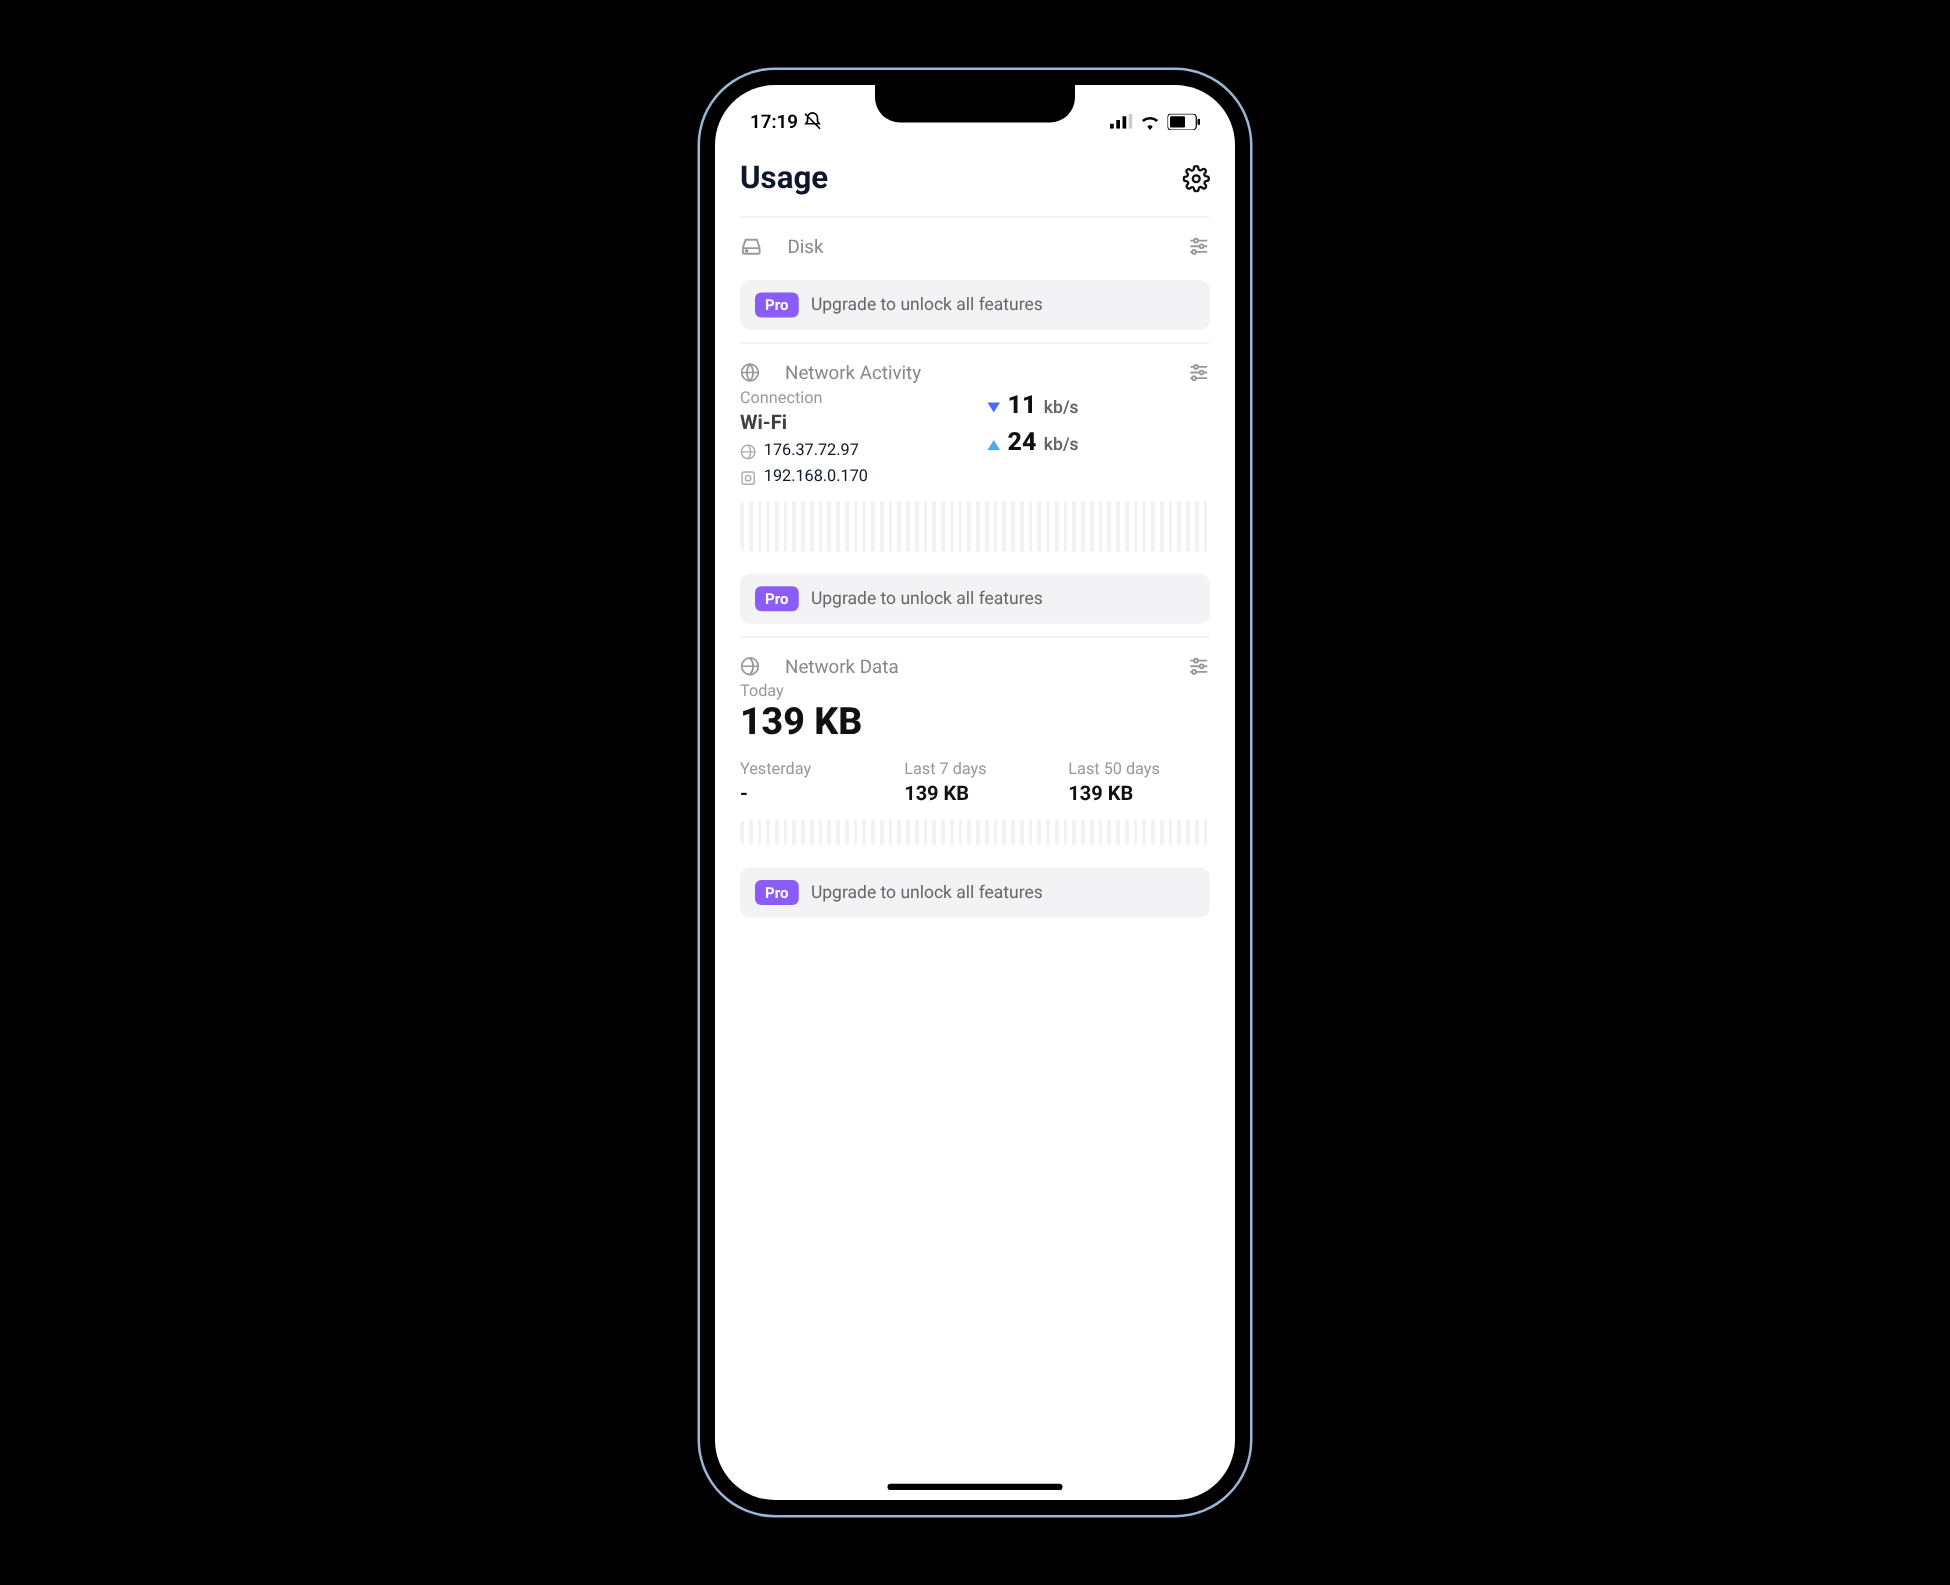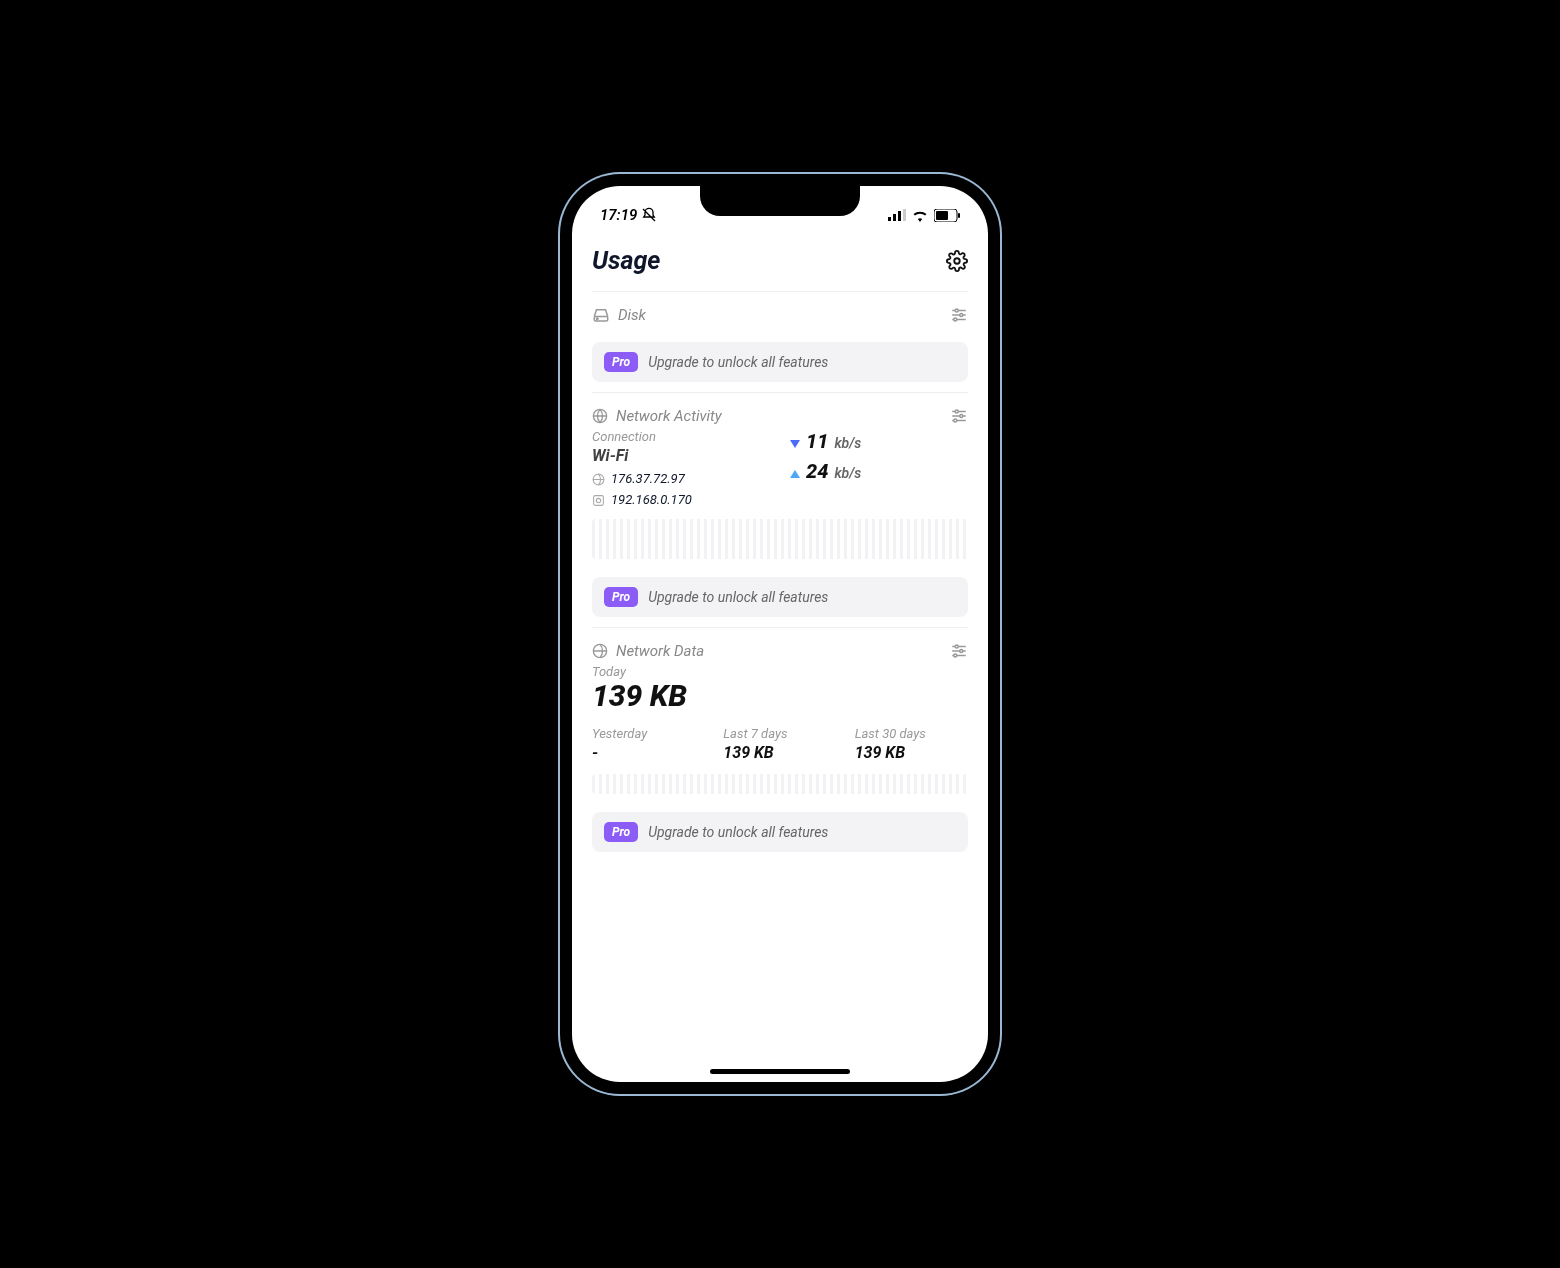--- a/index.html
+++ b/index.html
@@ -7,27 +7,26 @@
     width: 1560px;
     height: 1268px;
     background: #000;
     font-family: -apple-system, BlinkMacSystemFont, "Segoe UI", Roboto, Helvetica, Arial, sans-serif;
     display: flex;
     align-items: center;
     justify-content: center;
   }
   .phone {
     width: 440px;
-    height: 920px;
+    height: 1156px;
     background: #000;
     border-radius: 60px;
     padding: 12px;
     position: relative;
     box-shadow: 0 0 0 2px #9ab8d4, 0 30px 80px rgba(0,0,0,0.7);
-    font-style: italic;
   }
   .screen {
     width: 100%;
     height: 100%;
     background: #fff;
     border-radius: 48px;
     overflow: hidden;
     position: relative;
   }
   .notch {
@@ -80,21 +79,21 @@
     display: flex;
     justify-content: space-between;
     align-items: center;
     color: #888;
     font-size: 15px;
     margin-bottom: 4px;
   }
   .section-head .title {
     display: flex;
     align-items: center;
-    gap: 8px;
+    gap: 20px;
   }
   .disk-row {
     display: flex;
     justify-content: space-between;
     align-items: flex-start;
   }
   .big-number {
     font-size: 30px;
     font-weight: 800;
     color: #111;
@@ -369,21 +368,21 @@
         <div class="data-grid">
           <div class="data-cell">
             <div class="label-sm">Yesterday</div>
             <div class="val">-</div>
           </div>
           <div class="data-cell">
             <div class="label-sm">Last 7 days</div>
             <div class="val">139 KB</div>
           </div>
           <div class="data-cell">
-            <div class="label-sm">Last 30 days</div>
+            <div class="label-sm">Last 50 days</div>
             <div class="val">139 KB</div>
           </div>
         </div>
         <div class="sparkline" style="height:20px"></div>
         <div class="pro-banner">
           <span class="pro-badge">Pro</span>
           <span>Upgrade to unlock all features</span>
         </div>
       </div>
 

